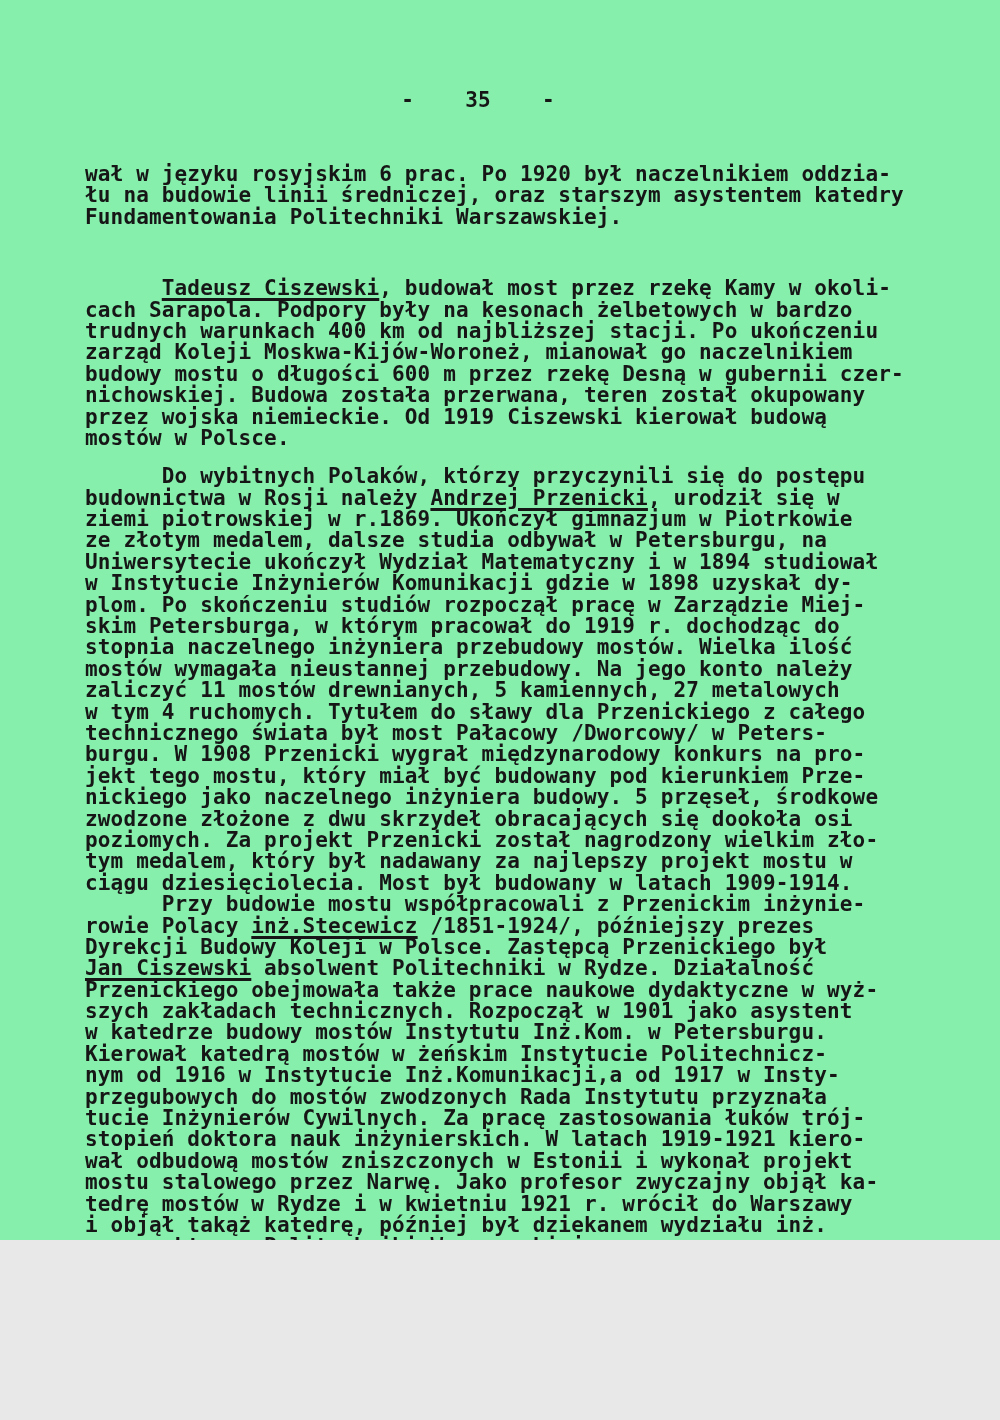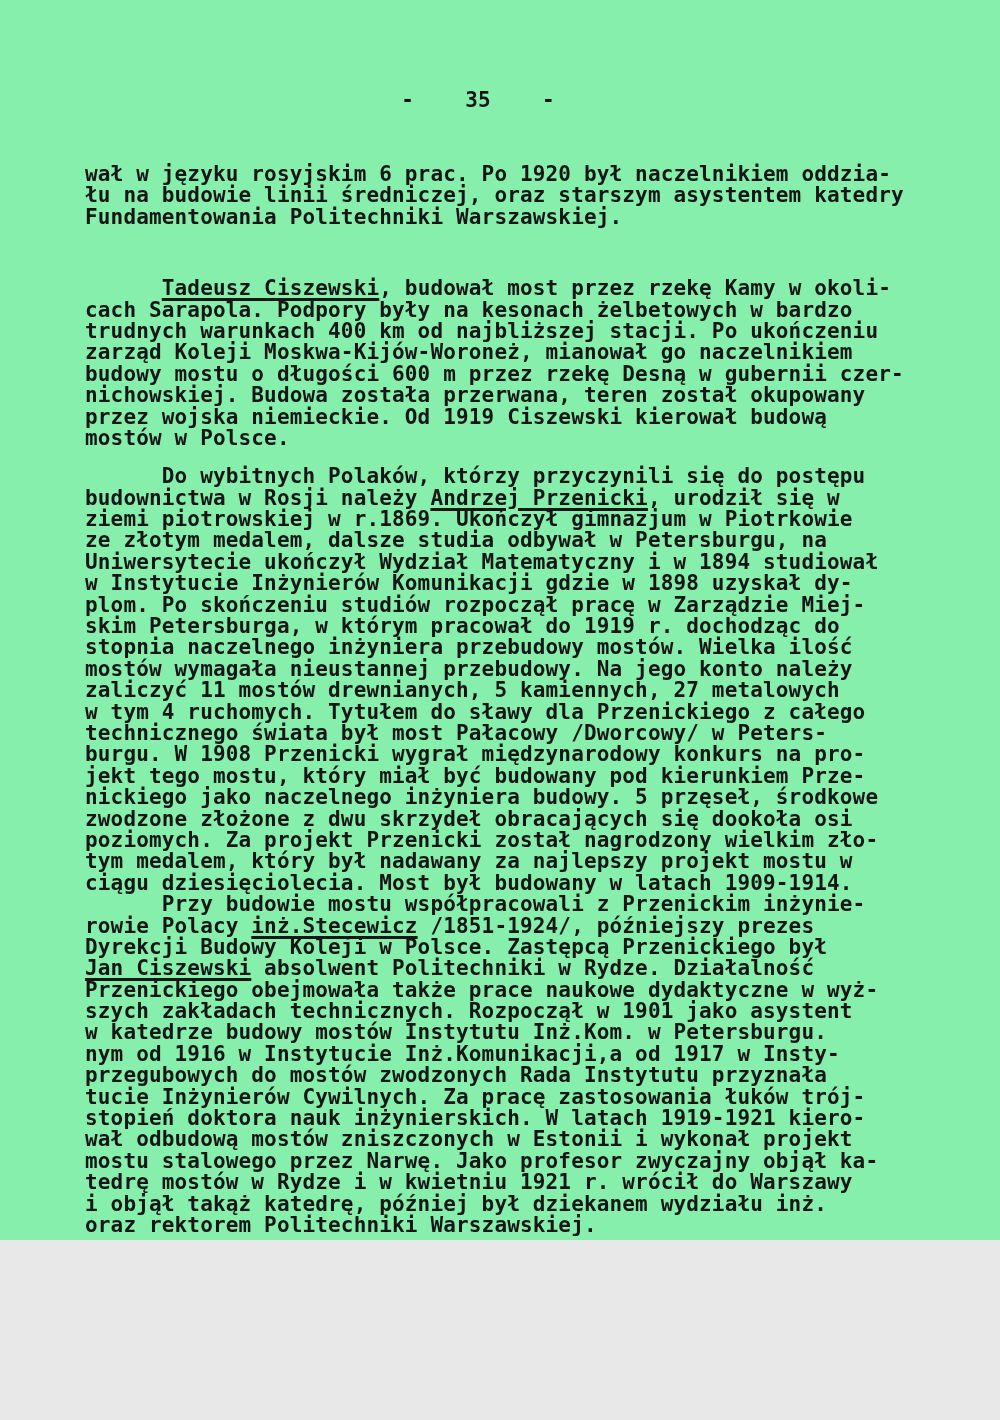--- a/index.html
+++ b/index.html
@@ -85,20 +85,21 @@
         <div class="line" data-name="text-line"><span data-name="text-segment">poziomych. Za projekt Przenicki został nagrodzony wielkim zło-</span></div>
         <div class="line" data-name="text-line"><span data-name="text-segment">tym medalem, który był nadawany za najlepszy projekt mostu w</span></div>
         <div class="line" data-name="text-line"><span data-name="text-segment">ciągu dziesięciolecia. Most był budowany w latach 1909-1914.</span></div>
         <div class="line" data-name="text-line"><span data-name="text-segment">      Przy budowie mostu współpracowali z Przenickim inżynie-</span></div>
         <div class="line" data-name="text-line"><span data-name="text-segment">rowie Polacy </span><span class="u" data-name="underlined-name">inż.Stecewicz</span><span data-name="text-segment"> /1851-1924/, późniejszy prezes</span></div>
         <div class="line" data-name="text-line"><span data-name="text-segment">Dyrekcji Budowy Koleji w Polsce. Zastępcą Przenickiego był</span></div>
         <div class="line" data-name="text-line"><span class="u" data-name="underlined-name">Jan Ciszewski</span><span data-name="text-segment"> absolwent Politechniki w Rydze. Działalność</span></div>
         <div class="line" data-name="text-line"><span data-name="text-segment">Przenickiego obejmowała także prace naukowe dydaktyczne w wyż-</span></div>
         <div class="line" data-name="text-line"><span data-name="text-segment">szych zakładach technicznych. Rozpoczął w 1901 jako asystent</span></div>
         <div class="line" data-name="text-line"><span data-name="text-segment">w katedrze budowy mostów Instytutu Inż.Kom. w Petersburgu.</span></div>
+        <div class="line" data-name="text-line"><span data-name="text-segment">Kierował katedrą mostów w żeńskim Instytucie Politechnicz-</span></div>
         <div class="line" data-name="text-line"><span data-name="text-segment">nym od 1916 w Instytucie Inż.Komunikacji,a od 1917 w Insty-</span></div>
         <div class="line" data-name="text-line"><span data-name="text-segment">przegubowych do mostów zwodzonych Rada Instytutu przyznała</span></div>
         <div class="line" data-name="text-line"><span data-name="text-segment">tucie Inżynierów Cywilnych. Za pracę zastosowania łuków trój-</span></div>
         <div class="line" data-name="text-line"><span data-name="text-segment">stopień doktora nauk inżynierskich. W latach 1919-1921 kiero-</span></div>
         <div class="line" data-name="text-line"><span data-name="text-segment">wał odbudową mostów zniszczonych w Estonii i wykonał projekt</span></div>
         <div class="line" data-name="text-line"><span data-name="text-segment">mostu stalowego przez Narwę. Jako profesor zwyczajny objął ka-</span></div>
         <div class="line" data-name="text-line"><span data-name="text-segment">tedrę mostów w Rydze i w kwietniu 1921 r. wrócił do Warszawy</span></div>
         <div class="line" data-name="text-line"><span data-name="text-segment">i objął takąż katedrę, później był dziekanem wydziału inż.</span></div>
         <div class="line" data-name="text-line"><span data-name="text-segment">oraz rektorem Politechniki Warszawskiej.</span></div>
       </div>

